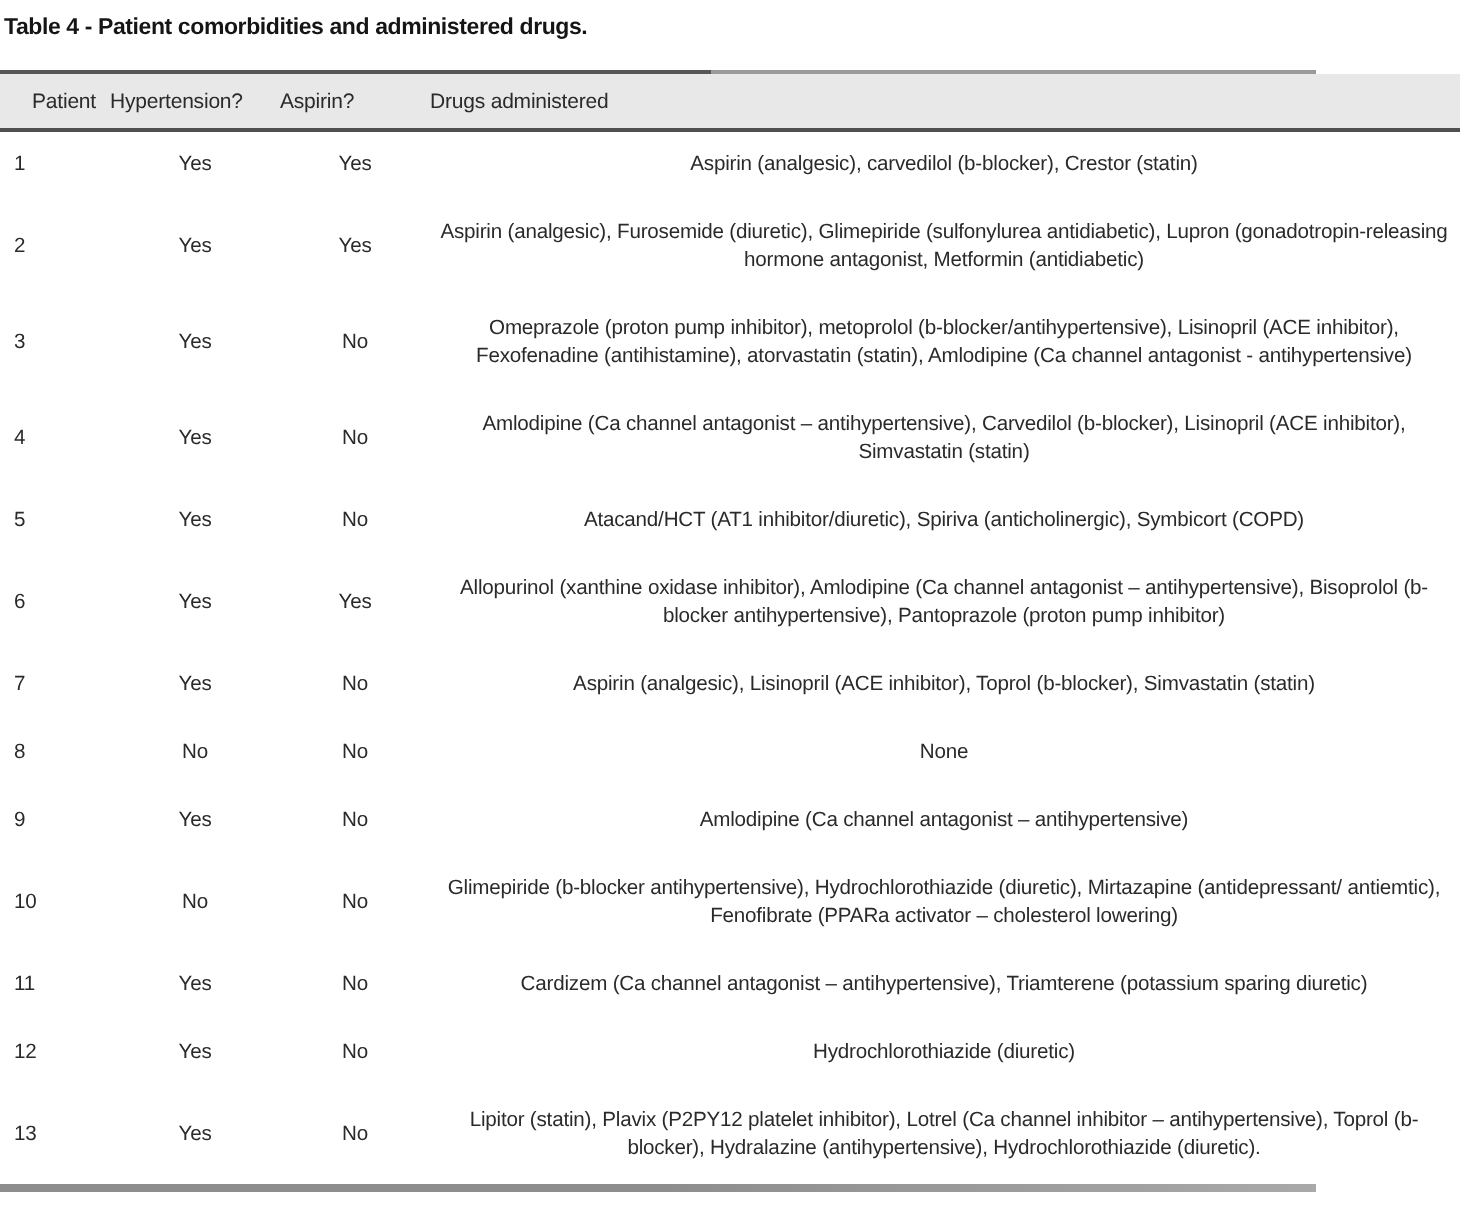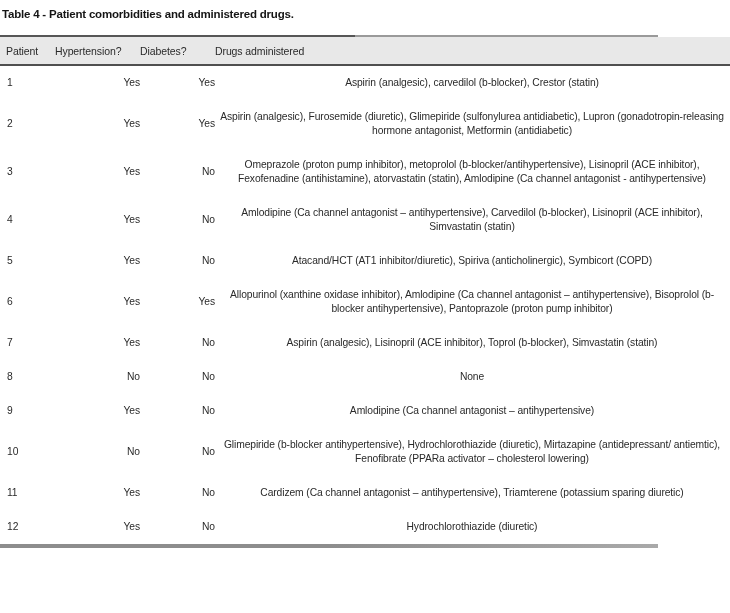--- a/index.html
+++ b/index.html
@@ -35,33 +35,33 @@
     font-weight: normal;
     font-size: 10.5px;
     color: #2a2a2a;
     padding: 8px 0 7px 0;
     border-bottom: 2px solid #4f4f4f;
     letter-spacing: -0.1px;
   }
   col.c-patient { width: 55px; }
   col.c-hyp     { width: 85px; }
   col.c-diab    { width: 75px; }
-  th.h-patient  { text-align: left; padding-left: 6px; }
+  th.h-patient  { text-align: left; padding-left: 16px; }
   th.h-hyp, th.h-diab { text-align: left; }
   th.h-drugs    { text-align: left; }
   tbody td {
     font-size: 10.3px;
     line-height: 14px;
     letter-spacing: -0.1px;
     padding: 10px 0;
     vertical-align: middle;
     color: #2a2a2a;
   }
   td.c-patient { text-align: left; padding-left: 7px; }
-  td.c-yn      { text-align: right; }
+  td.c-yn      { text-align: center; }
   td.c-drugs   { text-align: center; padding-left: 4px; padding-right: 5px; }
   .bottom-bar {
     height: 4px;
     background: linear-gradient(to right, #8d8d8d 0, #8d8d8d 50%, #a9a9a9 100%);
   }
 </style>
 </head>
 <body>
 
 <div class="page">
@@ -75,21 +75,21 @@
       <colgroup>
         <col class="c-patient">
         <col class="c-hyp">
         <col class="c-diab">
         <col class="c-drugs">
       </colgroup>
       <thead>
         <tr>
           <th class="h-patient">Patient</th>
           <th class="h-hyp">Hypertension?</th>
-          <th class="h-diab">Diabetes?</th>
+          <th class="h-diab">Aspirin?</th>
           <th class="h-drugs">Drugs administered</th>
         </tr>
       </thead>
       <tbody>
 
       <tr>
             <td class="c-patient">1</td>
             <td class="c-yn">Yes</td>
             <td class="c-yn">Yes</td>
             <td class="c-drugs">Aspirin (analgesic), carvedilol (b-blocker), Crestor (statin)</td>
@@ -153,19 +153,25 @@
             <td class="c-yn">Yes</td>
             <td class="c-yn">No</td>
             <td class="c-drugs">Cardizem (Ca channel antagonist – antihypertensive), Triamterene (potassium sparing diuretic)</td>
           </tr>
           <tr>
             <td class="c-patient">12</td>
             <td class="c-yn">Yes</td>
             <td class="c-yn">No</td>
             <td class="c-drugs">Hydrochlorothiazide (diuretic)</td>
           </tr>
+          <tr>
+            <td class="c-patient">13</td>
+            <td class="c-yn">Yes</td>
+            <td class="c-yn">No</td>
+            <td class="c-drugs">Lipitor (statin), Plavix (P2PY12 platelet inhibitor), Lotrel (Ca channel inhibitor – antihypertensive), Toprol (b-blocker), Hydralazine (antihypertensive), Hydrochlorothiazide (diuretic).</td>
+          </tr>
         </tbody>
     </table>
 
     <div class="bottom-bar"></div>
   </div>
 
 </div>
 
 </body></html>

